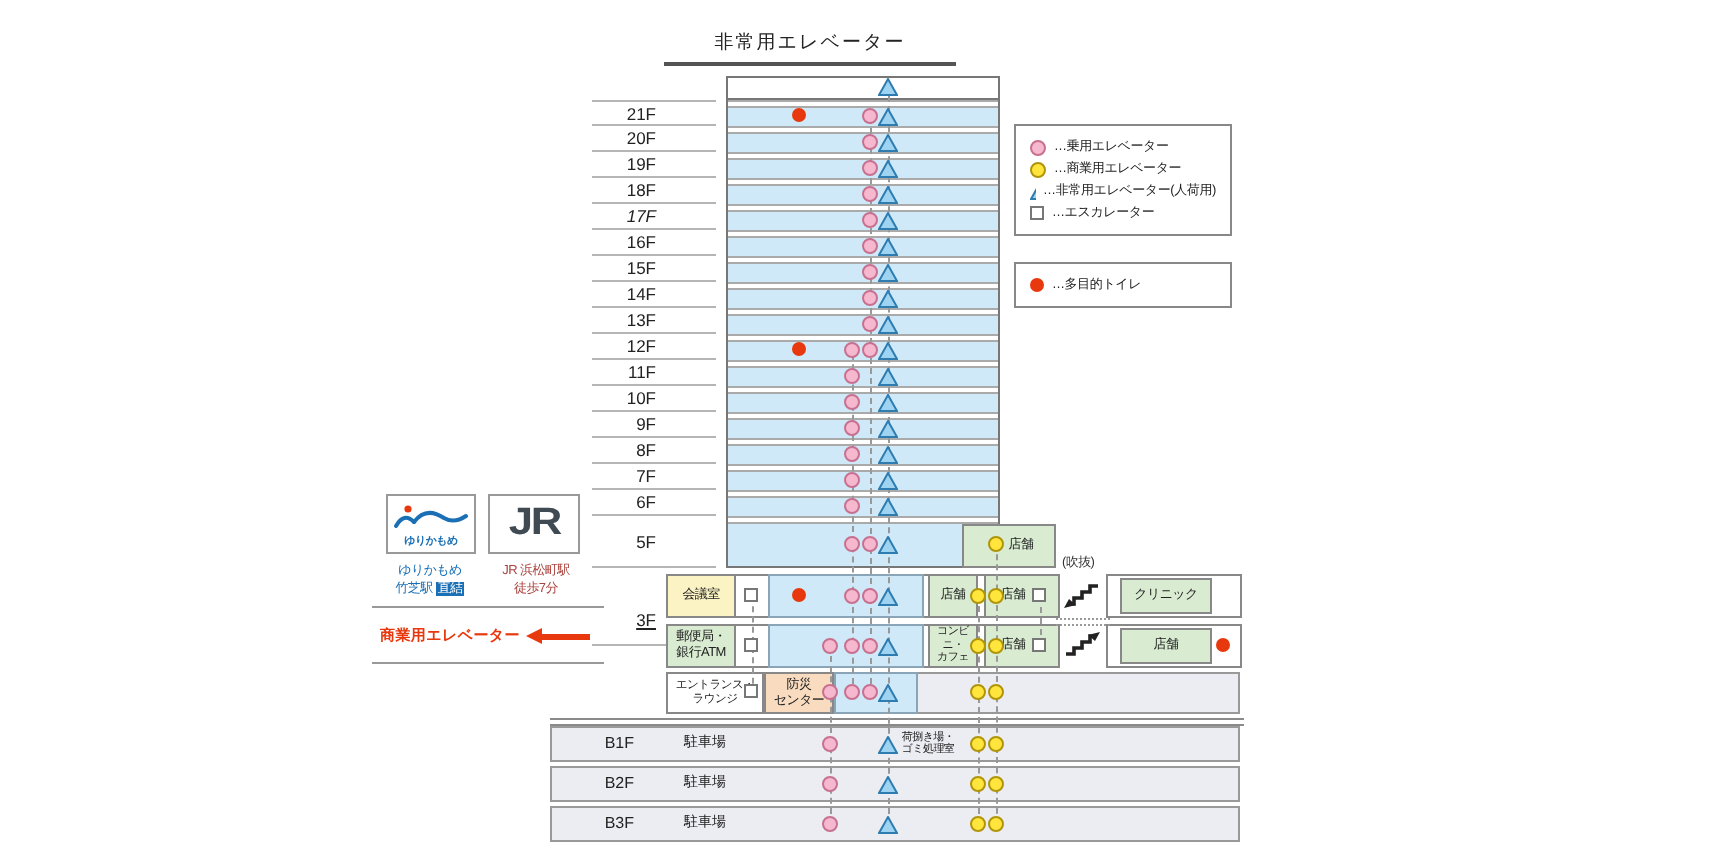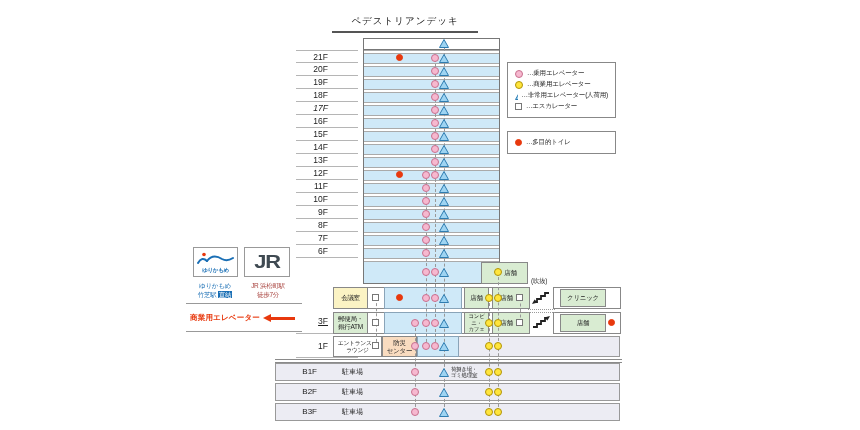--- a/index.html
+++ b/index.html
@@ -46,21 +46,21 @@
   .stairs{position:absolute;z-index:3;line-height:0;}
   .blabel{position:absolute;font-size:8px;text-align:right;z-index:2;color:#222;}
   .parking{position:absolute;font-size:7px;text-align:center;z-index:2;color:#222;}
   .tinytxt{position:absolute;font-size:5.5px;line-height:1.15;text-align:center;white-space:pre-line;z-index:2;color:#222;letter-spacing:-0.3px;}
 </style>
 </head>
 <body>
 
 <div class="stage">
 
-  <div class="title">ペデストリアンデッキ</div>
+  <div class="title">非常用エレベーター</div>
   <div class="title-bar"></div>
 
   <div class="roofband" style="left:363px;top:38px;width:137px;height:12px;"></div>
   <div id="tower-floors">
       <div class="slab" style="left: 363px; top: 50px; width: 137px; height: 4px;"></div>
       <div class="band" style="left: 363px; top: 54px; width: 137px; height: 9px; background: rgb(207, 233, 248);"></div>
       <div class="flabel flabel-first" style="top: 50px; height: 13px; line-height: 13px;">21F</div>
       <div class="slab" style="left: 363px; top: 63px; width: 137px; height: 4px;"></div>
       <div class="band" style="left: 363px; top: 67px; width: 137px; height: 9px; background: rgb(207, 233, 248);"></div>
       <div class="flabel" style="top: 63px; height: 13px; line-height: 13px;">20F</div>
@@ -106,22 +106,22 @@
       <div class="slab" style="left: 363px; top: 245px; width: 137px; height: 4px;"></div>
       <div class="band" style="left: 363px; top: 249px; width: 137px; height: 9px; background: rgb(207, 233, 248);"></div>
       <div class="flabel" style="top: 245px; height: 13px; line-height: 13px;">6F</div>
     </div>
   <div class="tower-outline" style="left:363px;top:38px;width:137px;height:246px;"></div>
 
   <div class="slab" style="left:363px;top:258px;width:137px;height:4px;"></div>
   <div class="band" style="left:363px;top:262px;width:137px;height:22px;"></div>
   <div class="room green" style="left:481px;top:262px;width:47px;height:22px;padding-left:12px;"><span>店舗</span></div>
 
-  <div class="flabel" style="top:309px;height:25px;line-height:25px;text-decoration:underline;">3F</div>
-  <div class="flabel" style="top:334px;height:24px;line-height:24px;">1F</div>
+  <div class="flabel" style="top:258px;height:26px;line-height:26px;">5F</div>
+  <div class="flabel" style="top:298px;height:25px;line-height:25px;text-decoration:underline;">3F</div>
 
   <div class="rowbox" style="left:333px;top:287px;width:197px;height:22px;"></div>
   <div class="room yroom" style="left:333px;top:287px;width:35px;height:22px;"><span>会議室</span></div>
   <div class="room blue" style="left:384px;top:287px;width:78px;height:22px;"></div>
   <div class="room green" style="left:464px;top:287px;width:25px;height:22px;"><span>店舗</span></div>
   <div class="room green" style="left:492px;top:287px;width:38px;height:22px;padding-right:9px;"><span>店舗</span></div>
   <div class="rowbox" style="left:553px;top:287px;width:68px;height:22px;"></div>
   <div class="room green" style="left:560px;top:289px;width:46px;height:18px;"><span>クリニック</span></div>
 
   <div class="rowbox" style="left:333px;top:312px;width:197px;height:22px;"></div>

